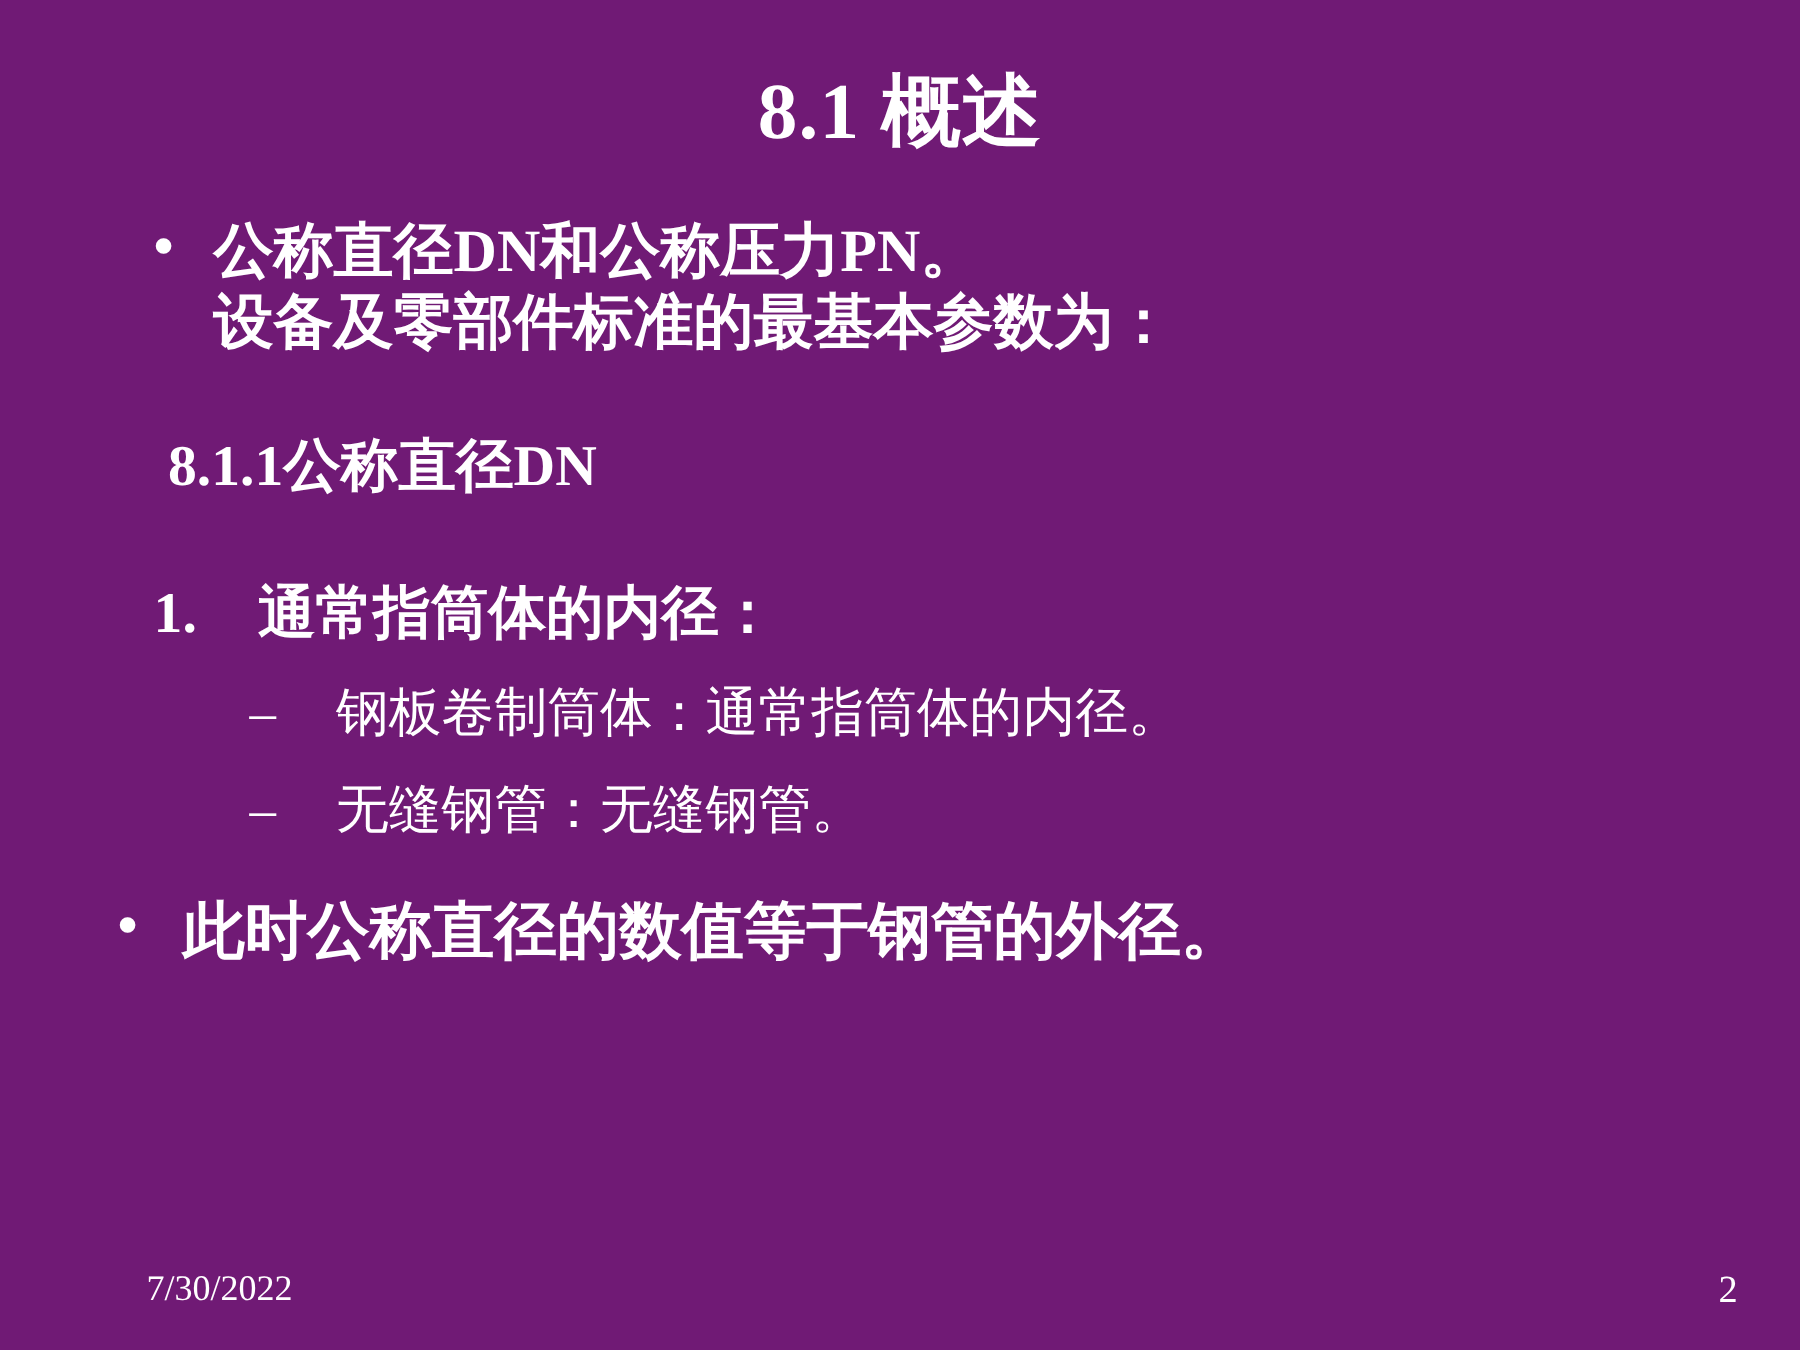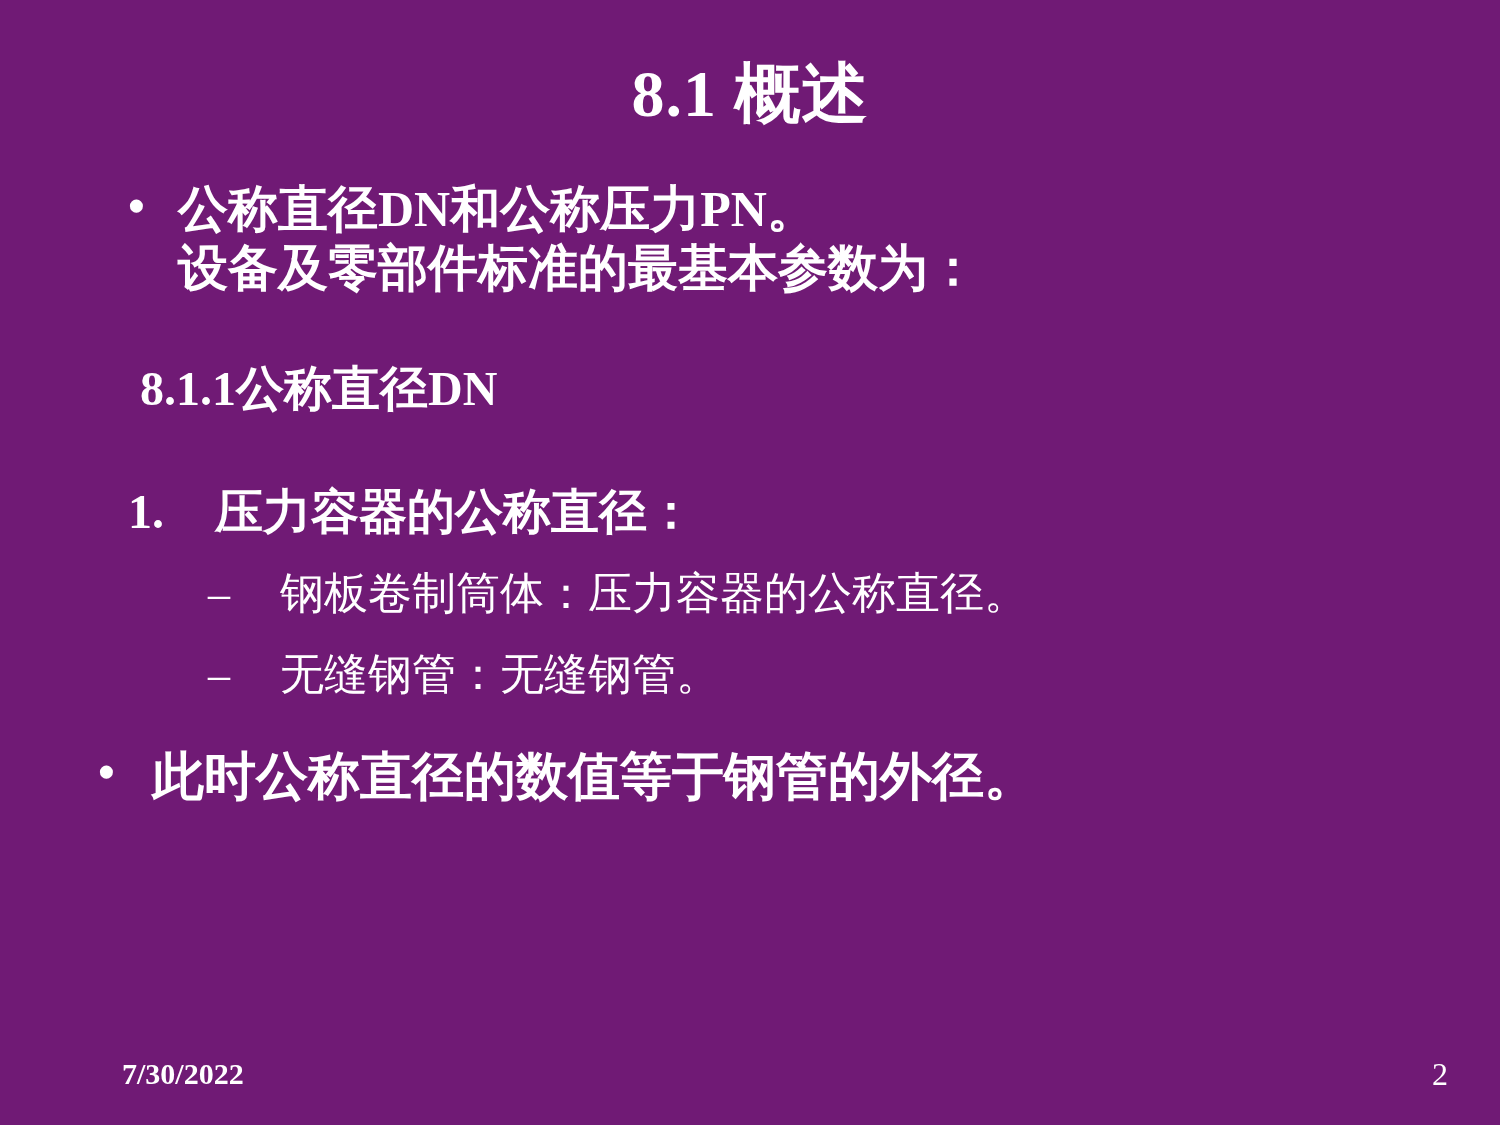--- a/index.html
+++ b/index.html
@@ -83,21 +83,21 @@
   }
   .gap-a { height: 62px; }
   .gap-b { height: 52px; }
   .gap-c { height: 26px; }
   .gap-d { height: 44px; }
   .footer-date {
     position: absolute;
     left: 122px;
     bottom: 34px;
     font-size: 30px;
-    font-weight: bold;
+    font-weight: normal;
     font-family: "Liberation Serif", serif;
   }
   .footer-page {
     position: absolute;
     right: 52px;
     bottom: 32px;
     font-size: 32px;
     font-weight: normal;
   }
 </style>
@@ -117,28 +117,28 @@
     </div>
 
     <div class="gap-a"></div>
 
     <div class="plain">8.1.1公称直径DN</div>
 
     <div class="gap-b"></div>
 
     <div class="numlvl">
       <span class="num">1.</span>
-      <span>压力容器的公称直径：</span>
+      <span>通常指筒体的内径：</span>
     </div>
 
     <div class="gap-c"></div>
 
     <div class="dashlvl">
       <span class="dash">–</span>
-      <span>钢板卷制筒体：压力容器的公称直径。</span>
+      <span>钢板卷制筒体：通常指筒体的内径。</span>
     </div>
 
     <div class="gap-c"></div>
 
     <div class="dashlvl">
       <span class="dash">–</span>
       <span>无缝钢管：无缝钢管。</span>
     </div>
 
     <div class="gap-d"></div>

